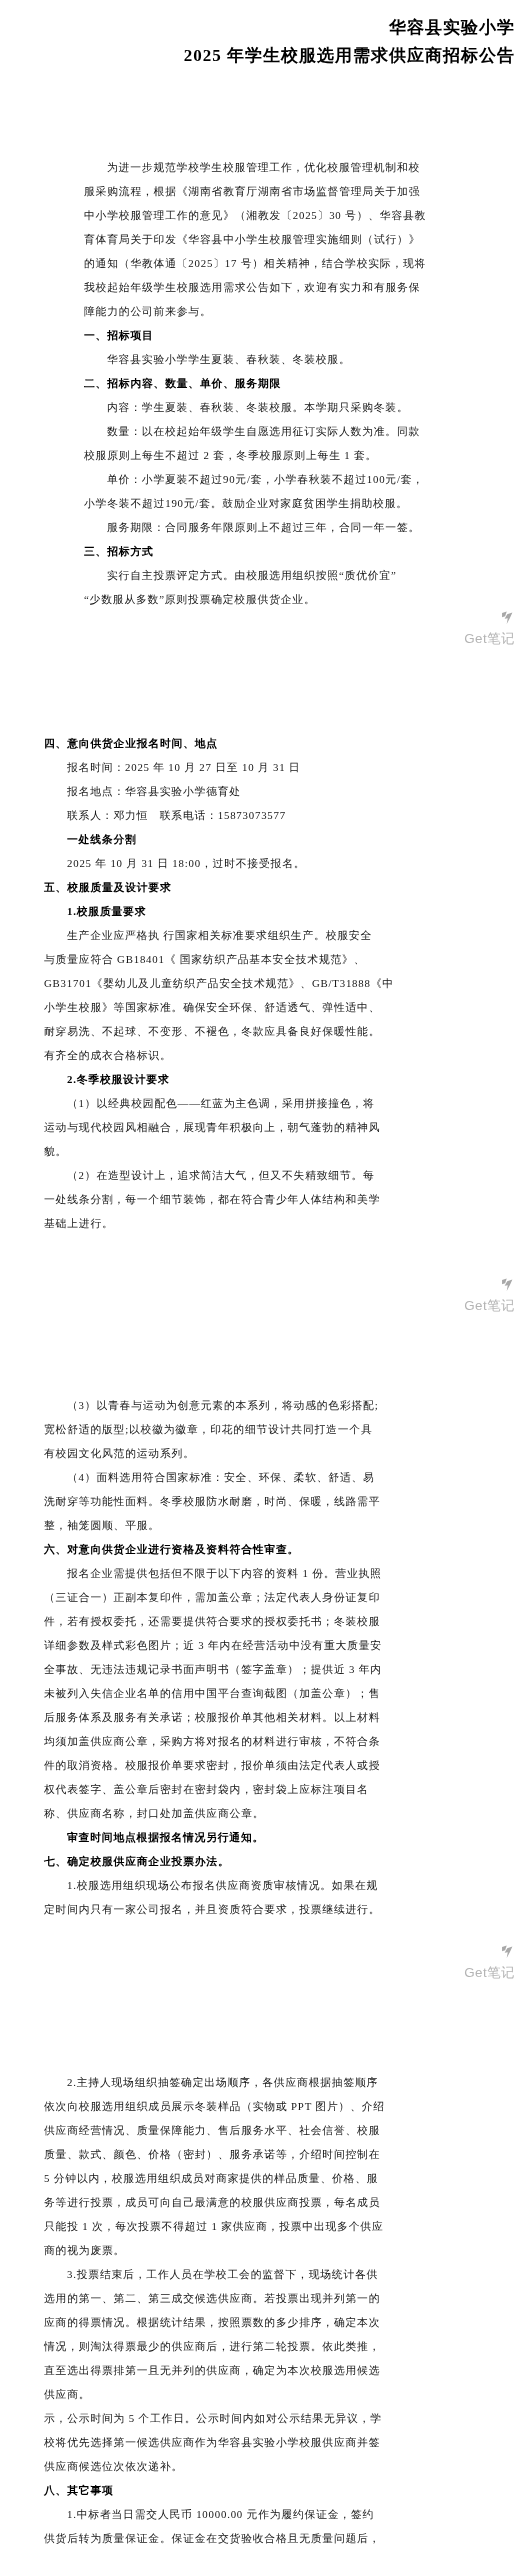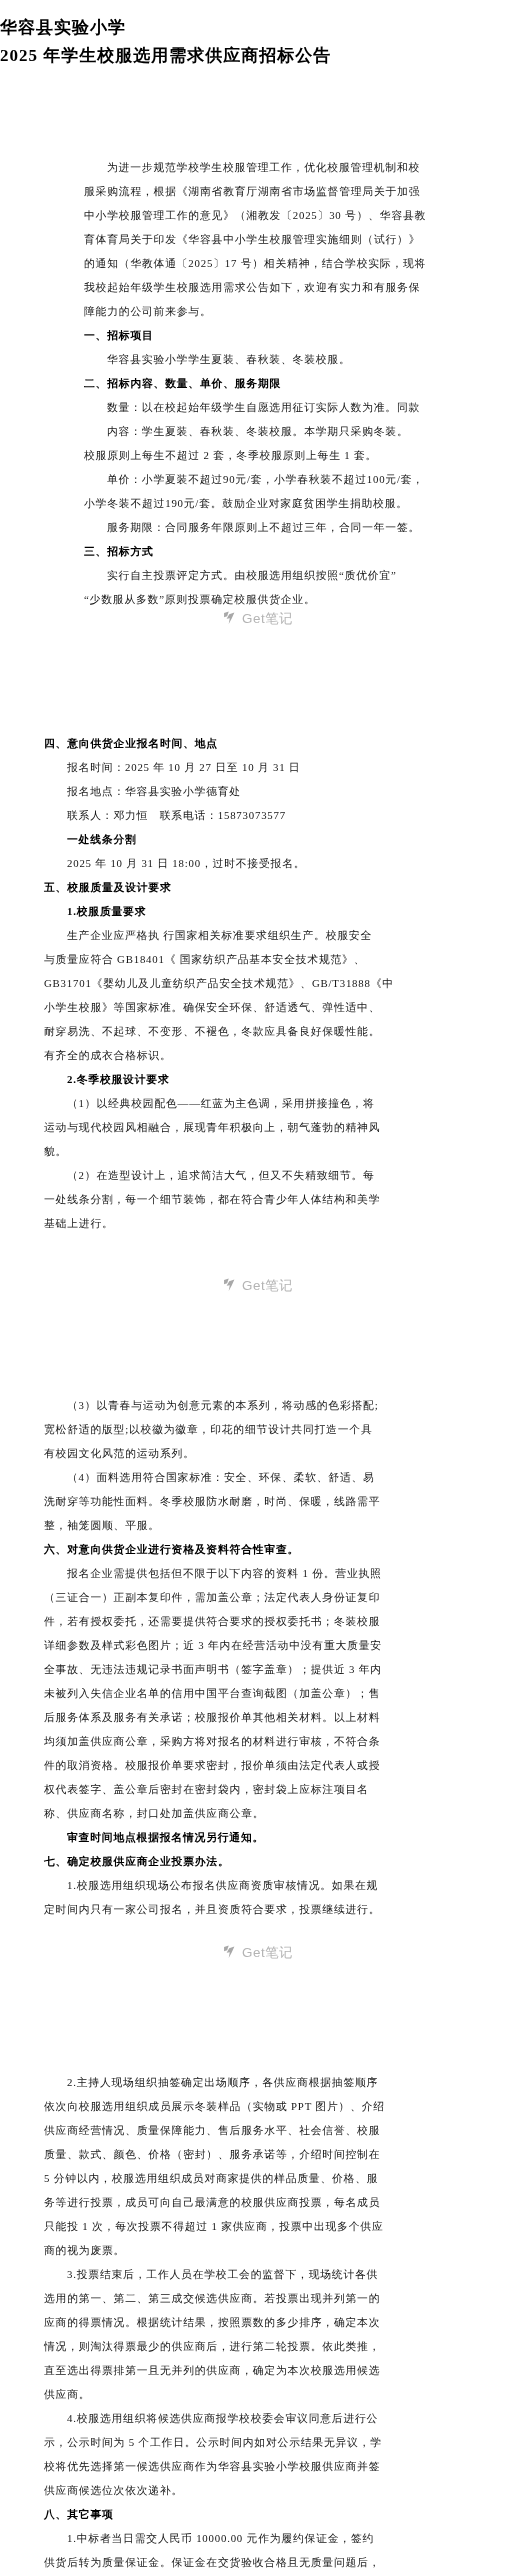--- a/index.html
+++ b/index.html
@@ -1,30 +1,30 @@
 <!DOCTYPE html>
 <html style="font-size:8.2px"><head>
 <meta charset="utf-8">
 <style>
   html,body{margin:0;padding:0;background:#ffffff;}
   body{width:515px;font-family:"Liberation Serif","DejaVu Serif",serif;}
   #doc{position:relative;width:515px;height:3333px;background:#ffffff;overflow:hidden;}
   .page{position:relative;width:515px;height:667px;background:#ffffff;overflow:hidden;}
-  .title-wrap{position:absolute;top:14.4px;left:0;width:515px;text-align:left;}
+  .title-wrap{position:absolute;top:14.4px;left:0;width:515px;text-align:right;}
   .t1,.t2{font-weight:bold;color:#000;font-size:17px;line-height:28px;letter-spacing:1px;white-space:nowrap;}
   .content{position:absolute;left:44px;width:428px;}
   .page.p1 .content{top:155px;margin-left:40px;}
   .page.p2 .content{top:64px;}
   .page.p3 .content{top:59px;}
   .page.p4 .content{top:69px;}
   .line{height:24px;line-height:24px;font-size:10.8px;letter-spacing:0.8px;color:#151515;white-space:nowrap;}
   .line.bold{font-weight:bold;color:#000;}
   .line.ind{padding-left:23px;}
-  .wm{position:absolute;top:610px;left:0;width:515px;display:flex;justify-content:center;align-items:flex-start;gap:4.6px;
-      font-family:"Liberation Sans","DejaVu Sans",sans-serif;color:#b4b4b4;}
+  .wm{position:absolute;top:610px;left:0;width:515px;display:flex;justify-content:center;align-items:flex-end;gap:4.6px;
+      font-family:"Liberation Sans","DejaVu Sans",sans-serif;color:#b4b4b4;flex-direction:column;}
   .wm-text{font-size:13.4px;letter-spacing:0.5px;}
   .wm svg{display:block;}
 </style>
 </head>
 <body>
 
 <div id="doc">
 
   <div class="page p1">
     <div class="title-wrap">
@@ -35,22 +35,22 @@
         <div class="line ind">为进一步规范学校学生校服管理工作，优化校服管理机制和校</div>
         <div class="line">服采购流程，根据《湖南省教育厅湖南省市场监督管理局关于加强</div>
         <div class="line">中小学校服管理工作的意见》（湘教发〔2025〕30 号）、华容县教</div>
         <div class="line">育体育局关于印发《华容县中小学生校服管理实施细则（试行）》</div>
         <div class="line">的通知（华教体通〔2025〕17 号）相关精神，结合学校实际，现将</div>
         <div class="line">我校起始年级学生校服选用需求公告如下，欢迎有实力和有服务保</div>
         <div class="line">障能力的公司前来参与。</div>
         <div class="line bold">一、招标项目</div>
         <div class="line ind">华容县实验小学学生夏装、春秋装、冬装校服。</div>
         <div class="line bold">二、招标内容、数量、单价、服务期限</div>
+        <div class="line ind">内容：学生夏装、春秋装、冬装校服。本学期只采购冬装。</div>
         <div class="line ind">数量：以在校起始年级学生自愿选用征订实际人数为准。同款</div>
-        <div class="line ind">内容：学生夏装、春秋装、冬装校服。本学期只采购冬装。</div>
         <div class="line">校服原则上每生不超过 2 套，冬季校服原则上每生 1 套。</div>
         <div class="line ind">单价：小学夏装不超过90元/套，小学春秋装不超过100元/套，</div>
         <div class="line">小学冬装不超过190元/套。鼓励企业对家庭贫困学生捐助校服。</div>
         <div class="line ind">服务期限：合同服务年限原则上不超过三年，合同一年一签。</div>
         <div class="line bold">三、招标方式</div>
         <div class="line ind">实行自主投票评定方式。由校服选用组织按照“质优价宜”</div>
         <div class="line">“少数服从多数”原则投票确定校服供货企业。</div>
       </div>
     <div class="wm">
       <svg width="15.5" height="15.5" viewBox="0 0 30 30">
@@ -137,21 +137,20 @@
         <div class="line">5 分钟以内，校服选用组织成员对商家提供的样品质量、价格、服</div>
         <div class="line">务等进行投票，成员可向自己最满意的校服供应商投票，每名成员</div>
         <div class="line">只能投 1 次，每次投票不得超过 1 家供应商，投票中出现多个供应</div>
         <div class="line">商的视为废票。</div>
         <div class="line ind">3.投票结束后，工作人员在学校工会的监督下，现场统计各供</div>
         <div class="line">选用的第一、第二、第三成交候选供应商。若投票出现并列第一的</div>
         <div class="line">应商的得票情况。根据统计结果，按照票数的多少排序，确定本次</div>
         <div class="line">情况，则淘汰得票最少的供应商后，进行第二轮投票。依此类推，</div>
         <div class="line">直至选出得票排第一且无并列的供应商，确定为本次校服选用候选</div>
         <div class="line">供应商。</div>
-        <div class="line ind">4.校服选用组织将候选供应商报学校校委会审议同意后进行公</div>
         <div class="line">示，公示时间为 5 个工作日。公示时间内如对公示结果无异议，学</div>
         <div class="line">校将优先选择第一候选供应商作为华容县实验小学校服供应商并签</div>
         <div class="line">供应商候选位次依次递补。</div>
         <div class="line bold">八、其它事项</div>
         <div class="line ind">1.中标者当日需交人民币 10000.00 元作为履约保证金，签约</div>
         <div class="line">供货后转为质量保证金。保证金在交货验收合格且无质量问题后，</div>
       </div>
 
   </div>
 

